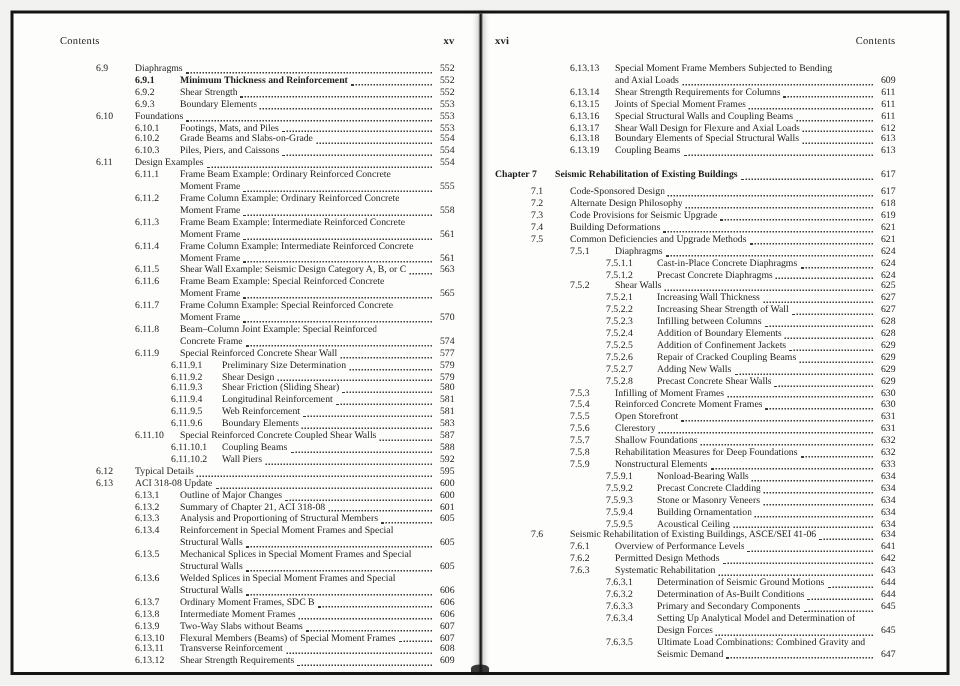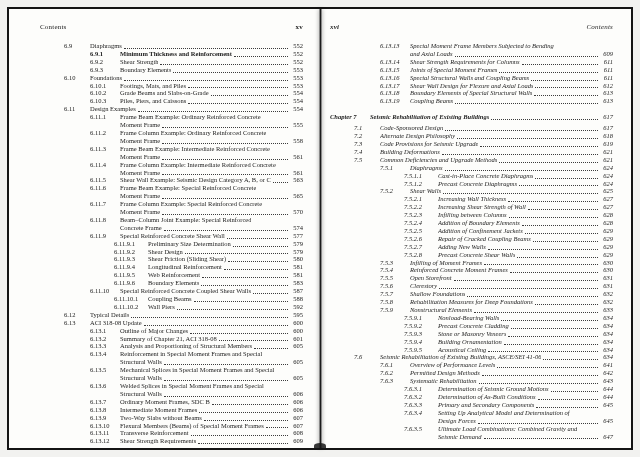--- a/index.html
+++ b/index.html
@@ -21,21 +21,21 @@
   }
   .page {
     width: 50%;
     height: 100%;
     padding-top: 14px;
     font-size: 6.5px;
     line-height: 7.9px;
     position: relative;
   }
   .page-left  { padding-left: 31px; padding-right: 17px; }
-  .page-right { padding-left: 10px; padding-right: 18px; font-style: italic; }
+  .page-right { padding-left: 10px; padding-right: 34px; }
 
   .running-head {
     display: flex;
     justify-content: space-between;
     align-items: center;
     font-size: 7px;
     line-height: 8px;
     margin-bottom: 11px;
     letter-spacing: 0.2px;
   }

